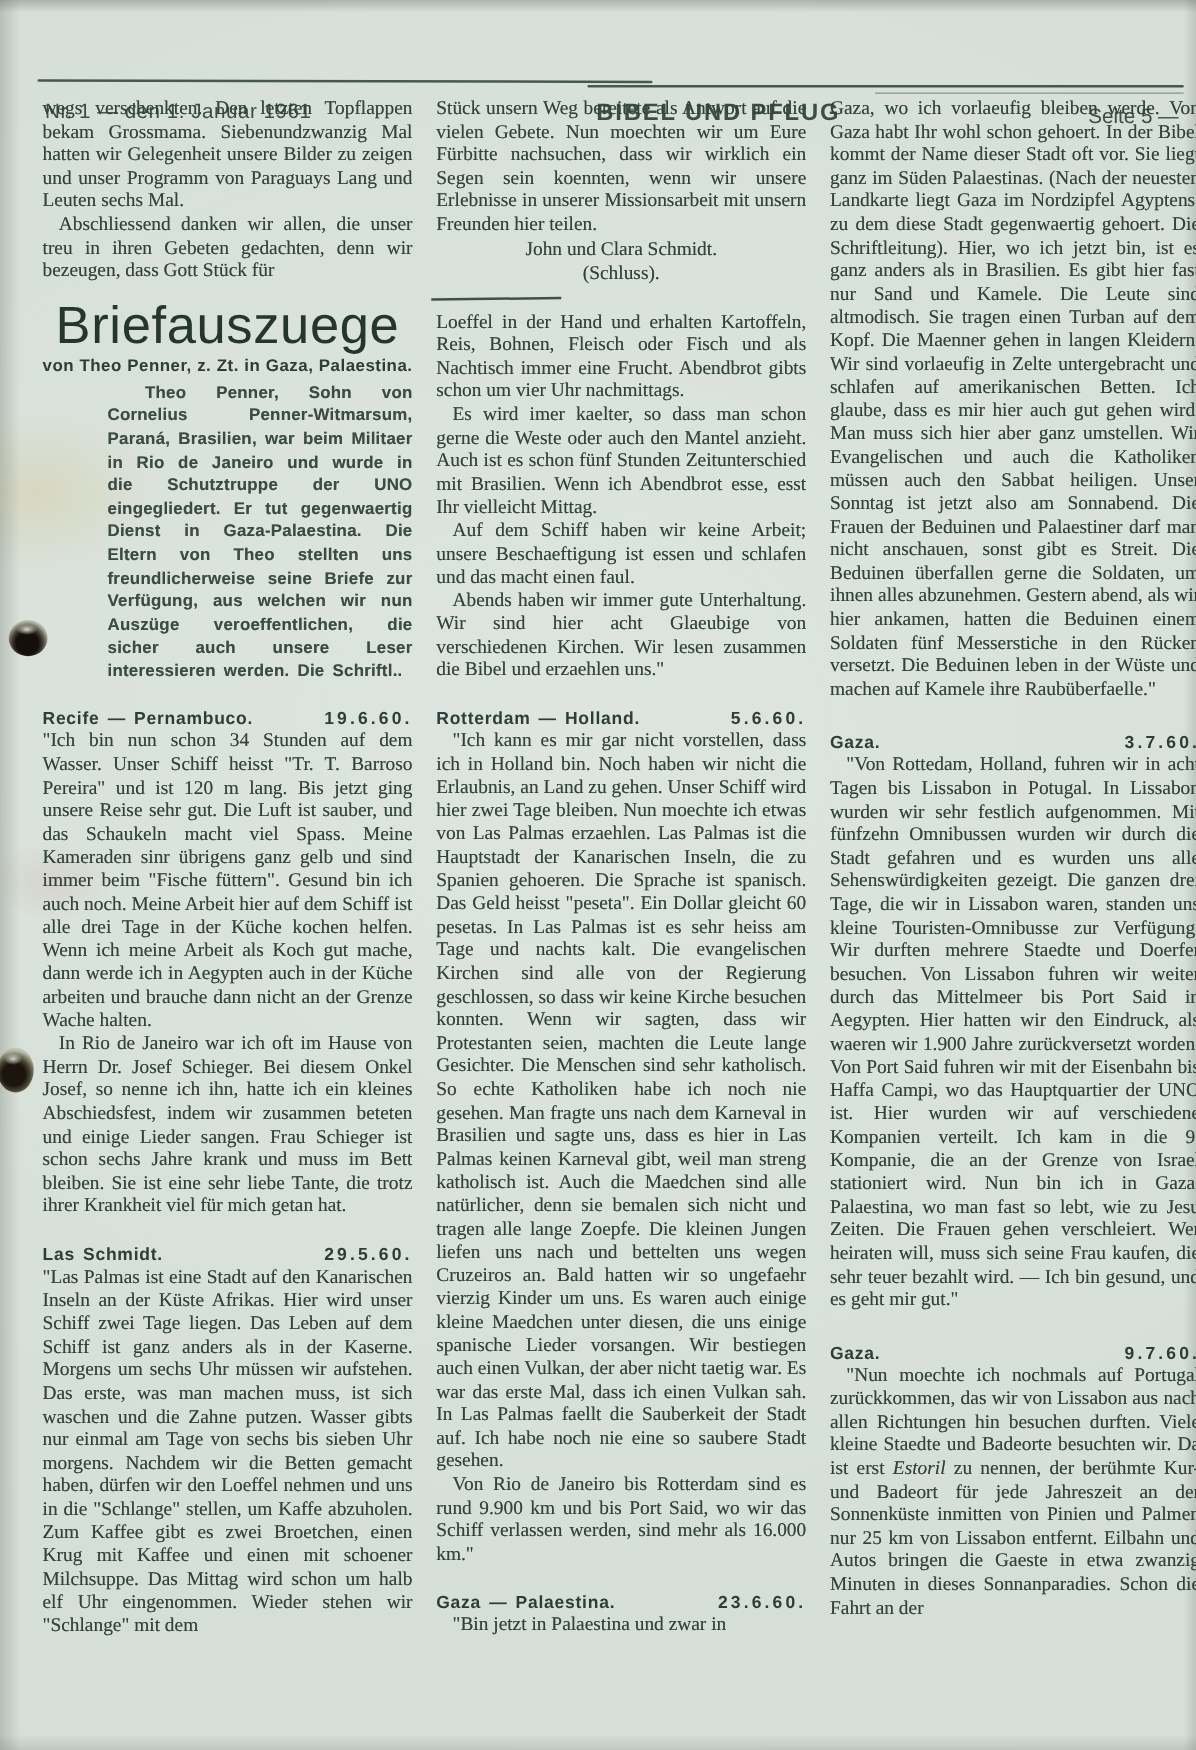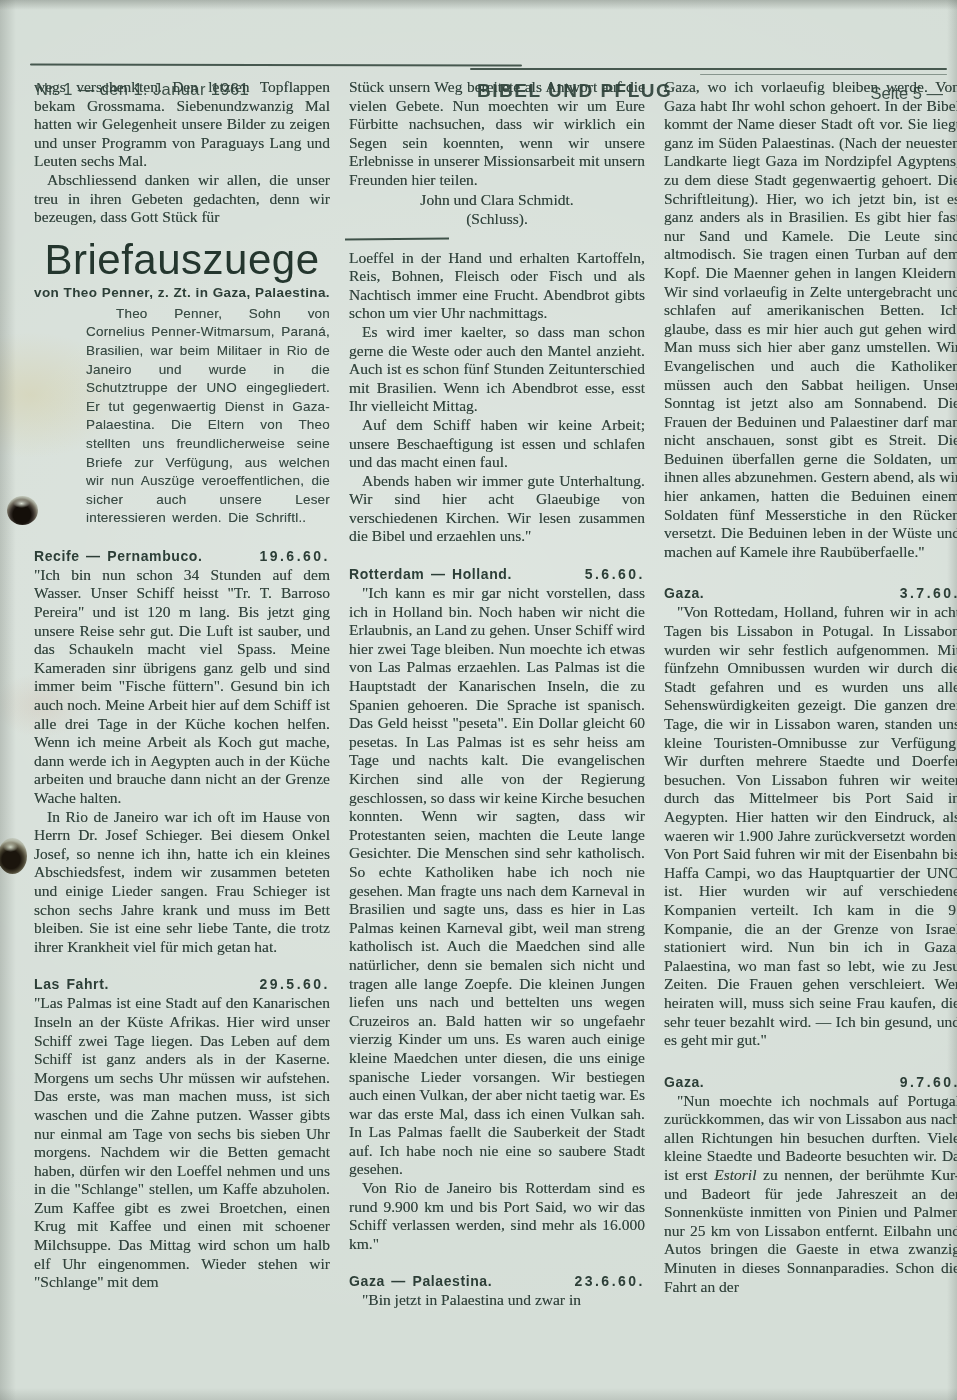--- a/index.html
+++ b/index.html
@@ -48,21 +48,21 @@
   p.cont{text-indent:0;}
   
   .headline{margin:10px 0 0 0;text-align:center;
     font-family:"Liberation Sans","DejaVu Sans",sans-serif;
     font-size:42px;line-height:46px;font-weight:normal;color:#24362e;letter-spacing:.5px;}
   .byline{margin:2px 0 5px 0;font-family:"Liberation Sans","DejaVu Sans",sans-serif;
     font-size:13.5px;font-weight:bold;letter-spacing:.4px;color:#2c3e37;text-align:justify;text-align-last:justify;}
   .intro{margin:0 0 12px 0;padding-left:52px;text-indent:30px;
     font-family:"Liberation Sans","DejaVu Sans",sans-serif;
     font-size:13.5px;line-height:18.6px;word-spacing:2.5px;letter-spacing:.2px;
-    color:#3a4c45;text-align:justify;text-shadow:0 0 .4px rgba(58,76,69,.5);}
+    color:#3a4c45;text-align:justify;text-shadow:0 0 .4px rgba(58,76,69,.5);font-weight:bold;}
   
   .sec{display:flex;justify-content:space-between;align-items:baseline;
     margin:20px 0 2px 0;
     font-family:"Liberation Sans","DejaVu Sans",sans-serif;
     font-size:14px;font-weight:bold;color:#2c3e37;}
   .sec .place{letter-spacing:.6px;word-spacing:2px;}
   .sec .date{letter-spacing:2.5px;}
   
   .sig{text-align:center;font-size:15.5px;line-height:19px;text-shadow:0 0 .5px rgba(43,60,52,.55);}
   .divider{width:104px;height:2px;background:#3f5249;margin:10px 0 9px -4px;transform:rotate(-.6deg);}
@@ -97,21 +97,21 @@
       <div class="intro">Theo Penner, Sohn von Cornelius Penner-Witmarsum, Paraná, Brasilien, war beim Militaer in Rio de Janeiro und wurde in die Schutztruppe der UNO eingegliedert. Er tut gegenwaertig Dienst in Gaza-Palaestina. Die Eltern von Theo stellten uns freundlicherweise seine Briefe zur Verfügung, aus welchen wir nun Auszüge veroeffentlichen, die sicher auch unsere Leser interessieren werden. Die Schriftl..</div>
 
       <div class="sec">
         <span class="place">Recife — Pernambuco.</span>
         <span class="date">19.6.60.</span>
       </div>
       <p class="cont">"Ich bin nun schon 34 Stunden auf dem Wasser. Unser Schiff heisst "Tr. T. Barroso Pereira" und ist 120 m lang. Bis jetzt ging unsere Reise sehr gut. Die Luft ist sauber, und das Schaukeln macht viel Spass. Meine Kameraden sinr übrigens ganz gelb und sind immer beim "Fische füttern". Gesund bin ich auch noch. Meine Arbeit hier auf dem Schiff ist alle drei Tage in der Küche kochen helfen. Wenn ich meine Arbeit als Koch gut mache, dann werde ich in Aegypten auch in der Küche arbeiten und brauche dann nicht an der Grenze Wache halten.</p>
       <p>In Rio de Janeiro war ich oft im Hause von Herrn Dr. Josef Schieger. Bei diesem Onkel Josef, so nenne ich ihn, hatte ich ein kleines Abschiedsfest, indem wir zusammen beteten und einige Lieder sangen. Frau Schieger ist schon sechs Jahre krank und muss im Bett bleiben. Sie ist eine sehr liebe Tante, die trotz ihrer Krankheit viel für mich getan hat.</p>
 
       <div class="sec">
-        <span class="place">Las Fahrt.</span>
+        <span class="place">Las Schmidt.</span>
         <span class="date">29.5.60.</span>
       </div>
       <p class="cont">"Las Palmas ist eine Stadt auf den Kanarischen Inseln an der Küste Afrikas. Hier wird unser Schiff zwei Tage liegen. Das Leben auf dem Schiff ist ganz anders als in der Kaserne. Morgens um sechs Uhr müssen wir aufstehen. Das erste, was man machen muss, ist sich waschen und die Zahne putzen. Wasser gibts nur einmal am Tage von sechs bis sieben Uhr morgens. Nachdem wir die Betten gemacht haben, dürfen wir den Loeffel nehmen und uns in die "Schlange" stellen, um Kaffe abzuholen. Zum Kaffee  gibt es zwei Broetchen, einen Krug mit Kaffee und einen mit schoener Milchsuppe. Das Mittag wird schon um halb elf Uhr eingenommen. Wieder stehen wir "Schlange" mit dem</p>
     </section>
 
     <section class="col">
       <p class="cont">Stück unsern Weg bereitete als Antwort auf die vielen Gebete. Nun moechten wir um Eure Fürbitte nachsuchen, dass wir wirklich ein Segen sein koennten, wenn wir unsere Erlebnisse in unserer Missionsarbeit mit unsern Freunden hier teilen.</p>
       <div class="sig">John und Clara Schmidt.</div>
       <div class="sig">(Schluss).</div>
       <div class="divider"></div>

